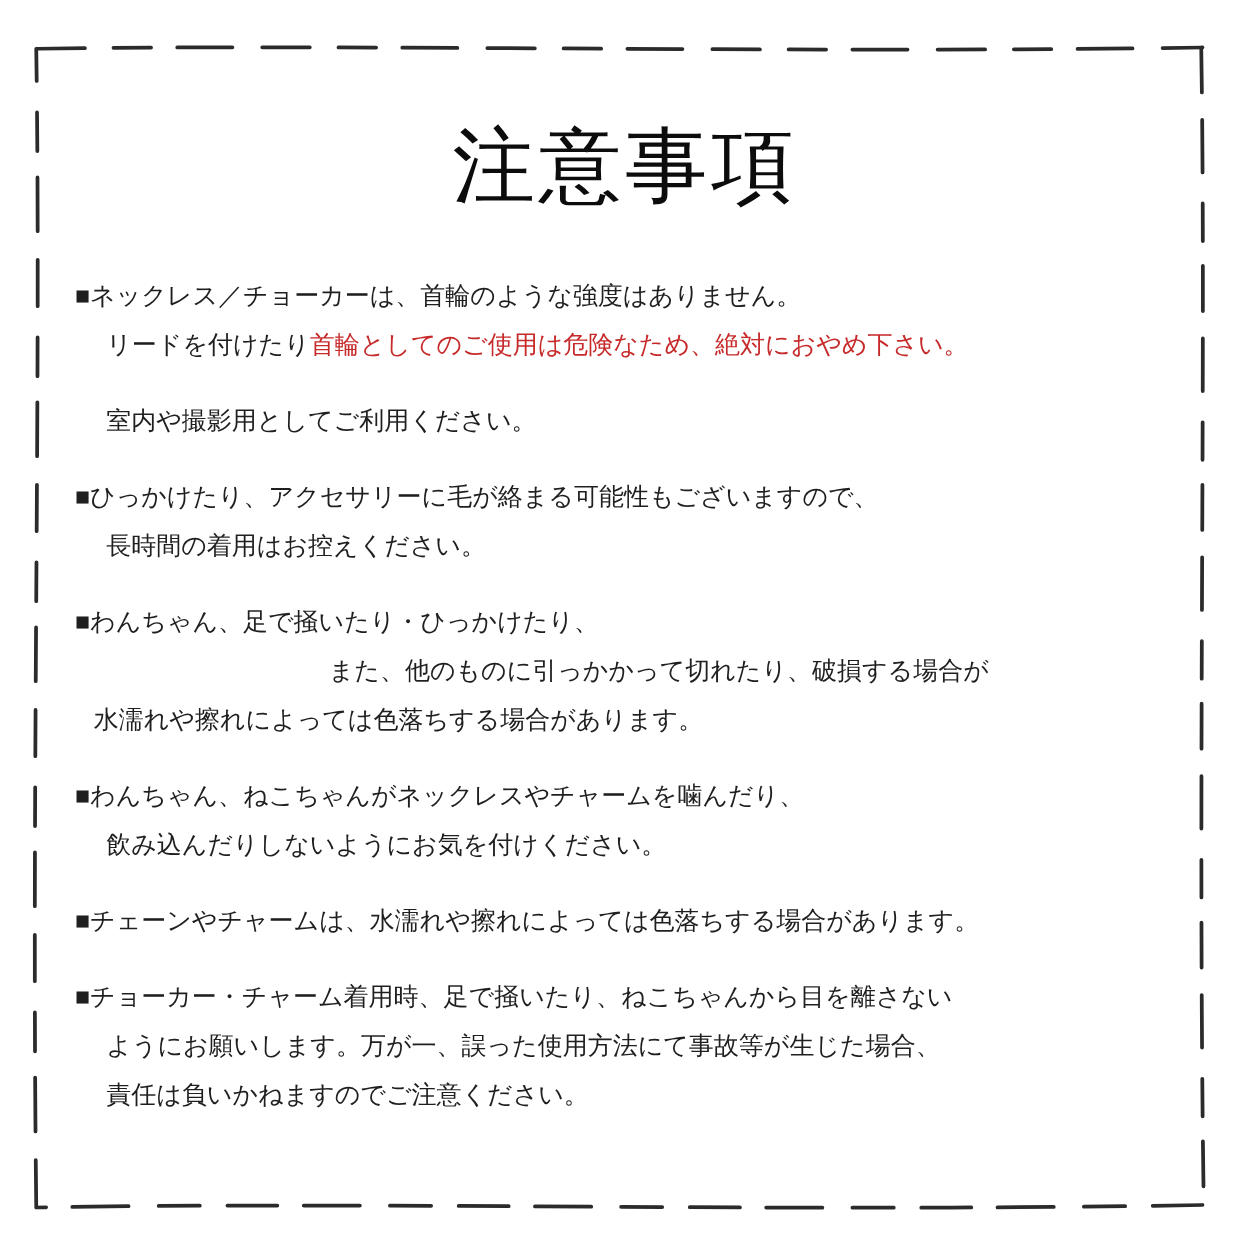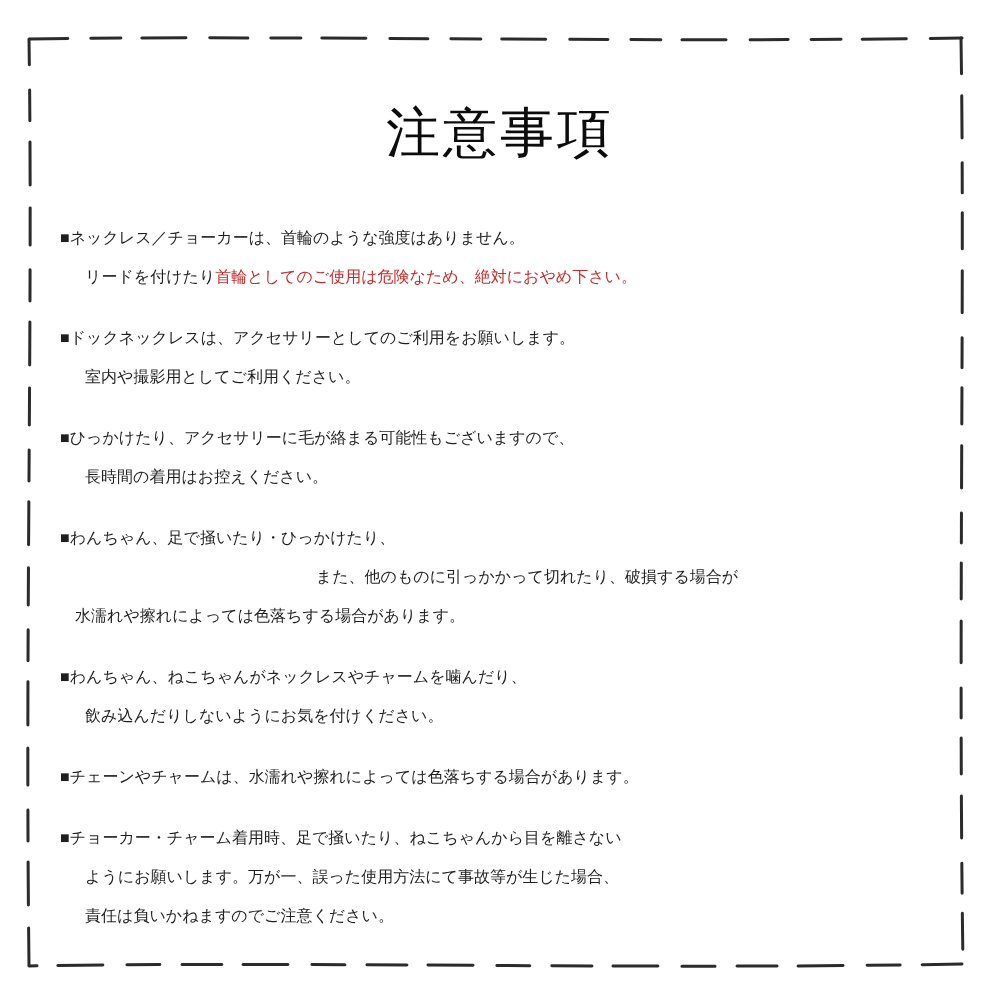--- a/index.html
+++ b/index.html
@@ -14,29 +14,29 @@
     font-family:"Liberation Sans","DejaVu Sans",sans-serif;
     color:var(--text-black);
     position:relative;
     overflow:hidden;
   }
   .page{position:absolute;inset:0;}
   svg.border{position:absolute;left:0;top:0;pointer-events:none;}
   h1.title{
     margin:86px 0 0 0;
     text-align:center;
-    font-size:54px;
+    font-size:66px;
     font-weight:500;
     letter-spacing:3px;
     color:#0c0c0c;
     line-height:92px;
   }
   .notices{
     margin:40px 36px 0 60px;
-    font-size:16px;
+    font-size:20px;
   }
   .notice{margin:0 0 22px 0;}
   .line{display:block;line-height:39px;white-space:nowrap;}
   .line.cont{padding-left:25px;}
   .line.cont2{padding-left:15px;}
   .line.cont3{padding-left:30px;text-align:center;}
   .red{color:var(--warning-red);}
 </style>
 </head>
 <body>
@@ -55,21 +55,20 @@
   <h1 class="title">注意事項</h1>
 
   <div class="notices">
 
     <p class="notice">
       <span class="line"><span>■ネックレス／チョーカーは、首輪のような強度はありません。</span></span>
       <span class="line cont"><span>リードを付けたり</span><span class="red">首輪としてのご使用は危険なため、絶対におやめ下さい。</span></span>
     </p>
 
     <p class="notice">
-      <span class="line"><span>■ドックネックレスは、アクセサリーとしてのご利用をお願いします。</span></span>
       <span class="line cont"><span>室内や撮影用としてご利用ください。</span></span>
     </p>
 
     <p class="notice">
       <span class="line"><span>■ひっかけたり、アクセサリーに毛が絡まる可能性もございますので、</span></span>
       <span class="line cont"><span>長時間の着用はお控えください。</span></span>
     </p>
 
     <p class="notice">
       <span class="line"><span>■わんちゃん、足で掻いたり・ひっかけたり、</span></span>

